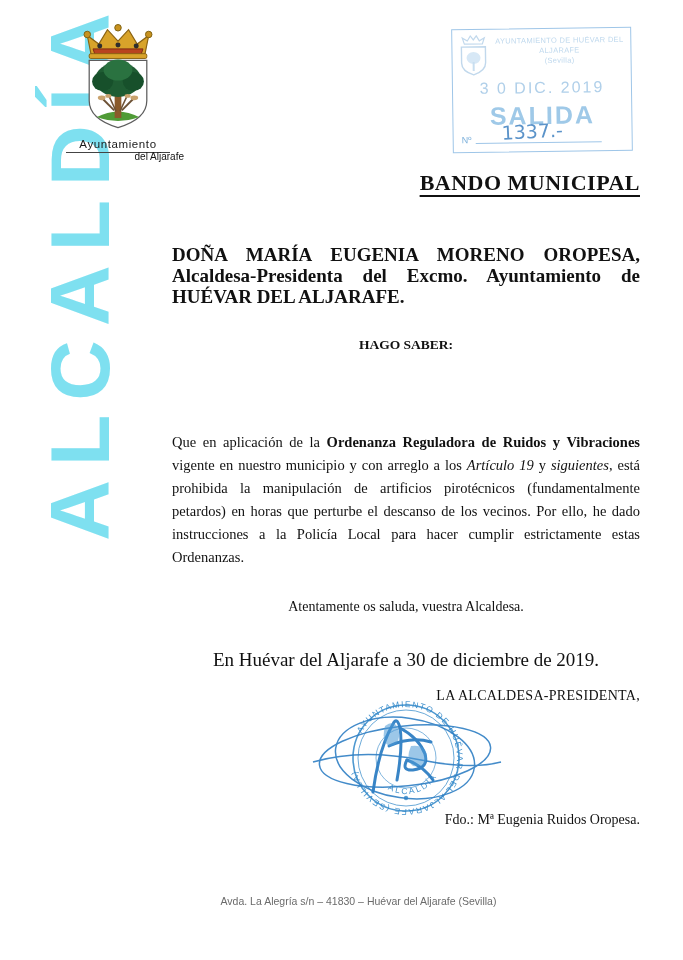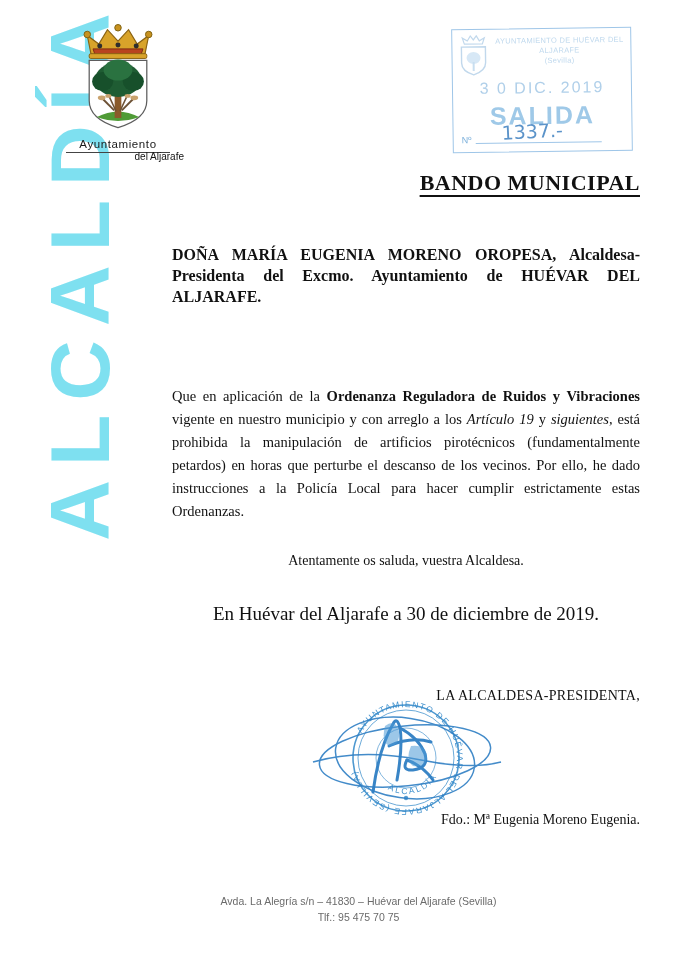--- a/index.html
+++ b/index.html
@@ -168,21 +168,21 @@
   .doc-title {
     text-align: right;
     font-size: 22px;
     font-weight: 700;
     letter-spacing: .5px;
     text-decoration: underline;
     text-underline-offset: 5px;
     margin: 0 0 48px 0;
   }
   .intro {
-    font-size: 16px;
+    font-size: 19px;
     font-weight: 700;
     line-height: 21px;
     text-align: justify;
     margin: 0;
   }
   .hago-saber {
     text-align: center;
     font-size: 13.5px;
     font-weight: 700;
     margin: 30px 0 0 0;
@@ -306,20 +306,21 @@
     <div class="stamp-num-label">Nº</div>
     <div class="stamp-num-rule"></div>
     <div class="stamp-num-value">1337.-</div>
   </div>
 
   <div id="content">
     <h1 class="doc-title">BANDO MUNICIPAL</h1>
 
     <p class="intro">DOÑA MARÍA EUGENIA MORENO OROPESA, Alcaldesa-Presidenta del Excmo. Ayuntamiento de HUÉVAR DEL ALJARAFE.</p>
 
+    <p class="hago-saber">HAGO SABER:</p>
 
     <p class="body-par"><span>Que en aplicación de la </span><b>Ordenanza Reguladora de Ruidos y Vibraciones</b><span> vigente en nuestro municipio y con arreglo a los </span><i>Artículo 19</i><span> y </span><i>siguientes</i><span>, está prohibida la manipulación de artificios pirotécnicos (fundamentalmente petardos) en horas que perturbe el descanso de los vecinos. Por ello, he dado instrucciones a la Policía Local para hacer cumplir estrictamente estas Ordenanzas.</span></p>
 
     <p class="closing">Atentamente os saluda, vuestra Alcaldesa.</p>
 
     <p class="date-line">En Huévar del Aljarafe a 30 de diciembre de 2019.</p>
   </div>
 
   <div id="signature">
     <div class="sig-title">LA ALCALDESA-PRESIDENTA,</div>
@@ -354,21 +355,20 @@
           <path d="M106 72 Q122 78 132 92"></path>
           <path d="M88 58 Q110 48 130 54"></path>
         </g>
         <g fill="#4d9ad6" opacity=".55">
           <path d="M84 38 Q95 30 98 44 Q99 58 88 58 Q80 54 84 38 Z"></path>
           <path d="M110 58 Q126 56 126 70 Q124 80 112 78 Q104 72 110 58 Z"></path>
         </g>
       </svg>
     </div>
 
-    <div class="sig-name">Fdo.: Mª Eugenia Moreno Eugenia.</div>
+    <div class="sig-name">Fdo.: Mª Eugenia Ruidos Oropesa.</div>
   </div>
 
   <div id="footer">
     <div>Avda. La Alegría s/n – 41830 – Huévar del Aljarafe (Sevilla)</div>
-    <div>Tlf.: 95 475 70 75</div>
   </div>
 
 </div>
 
 </body></html>

